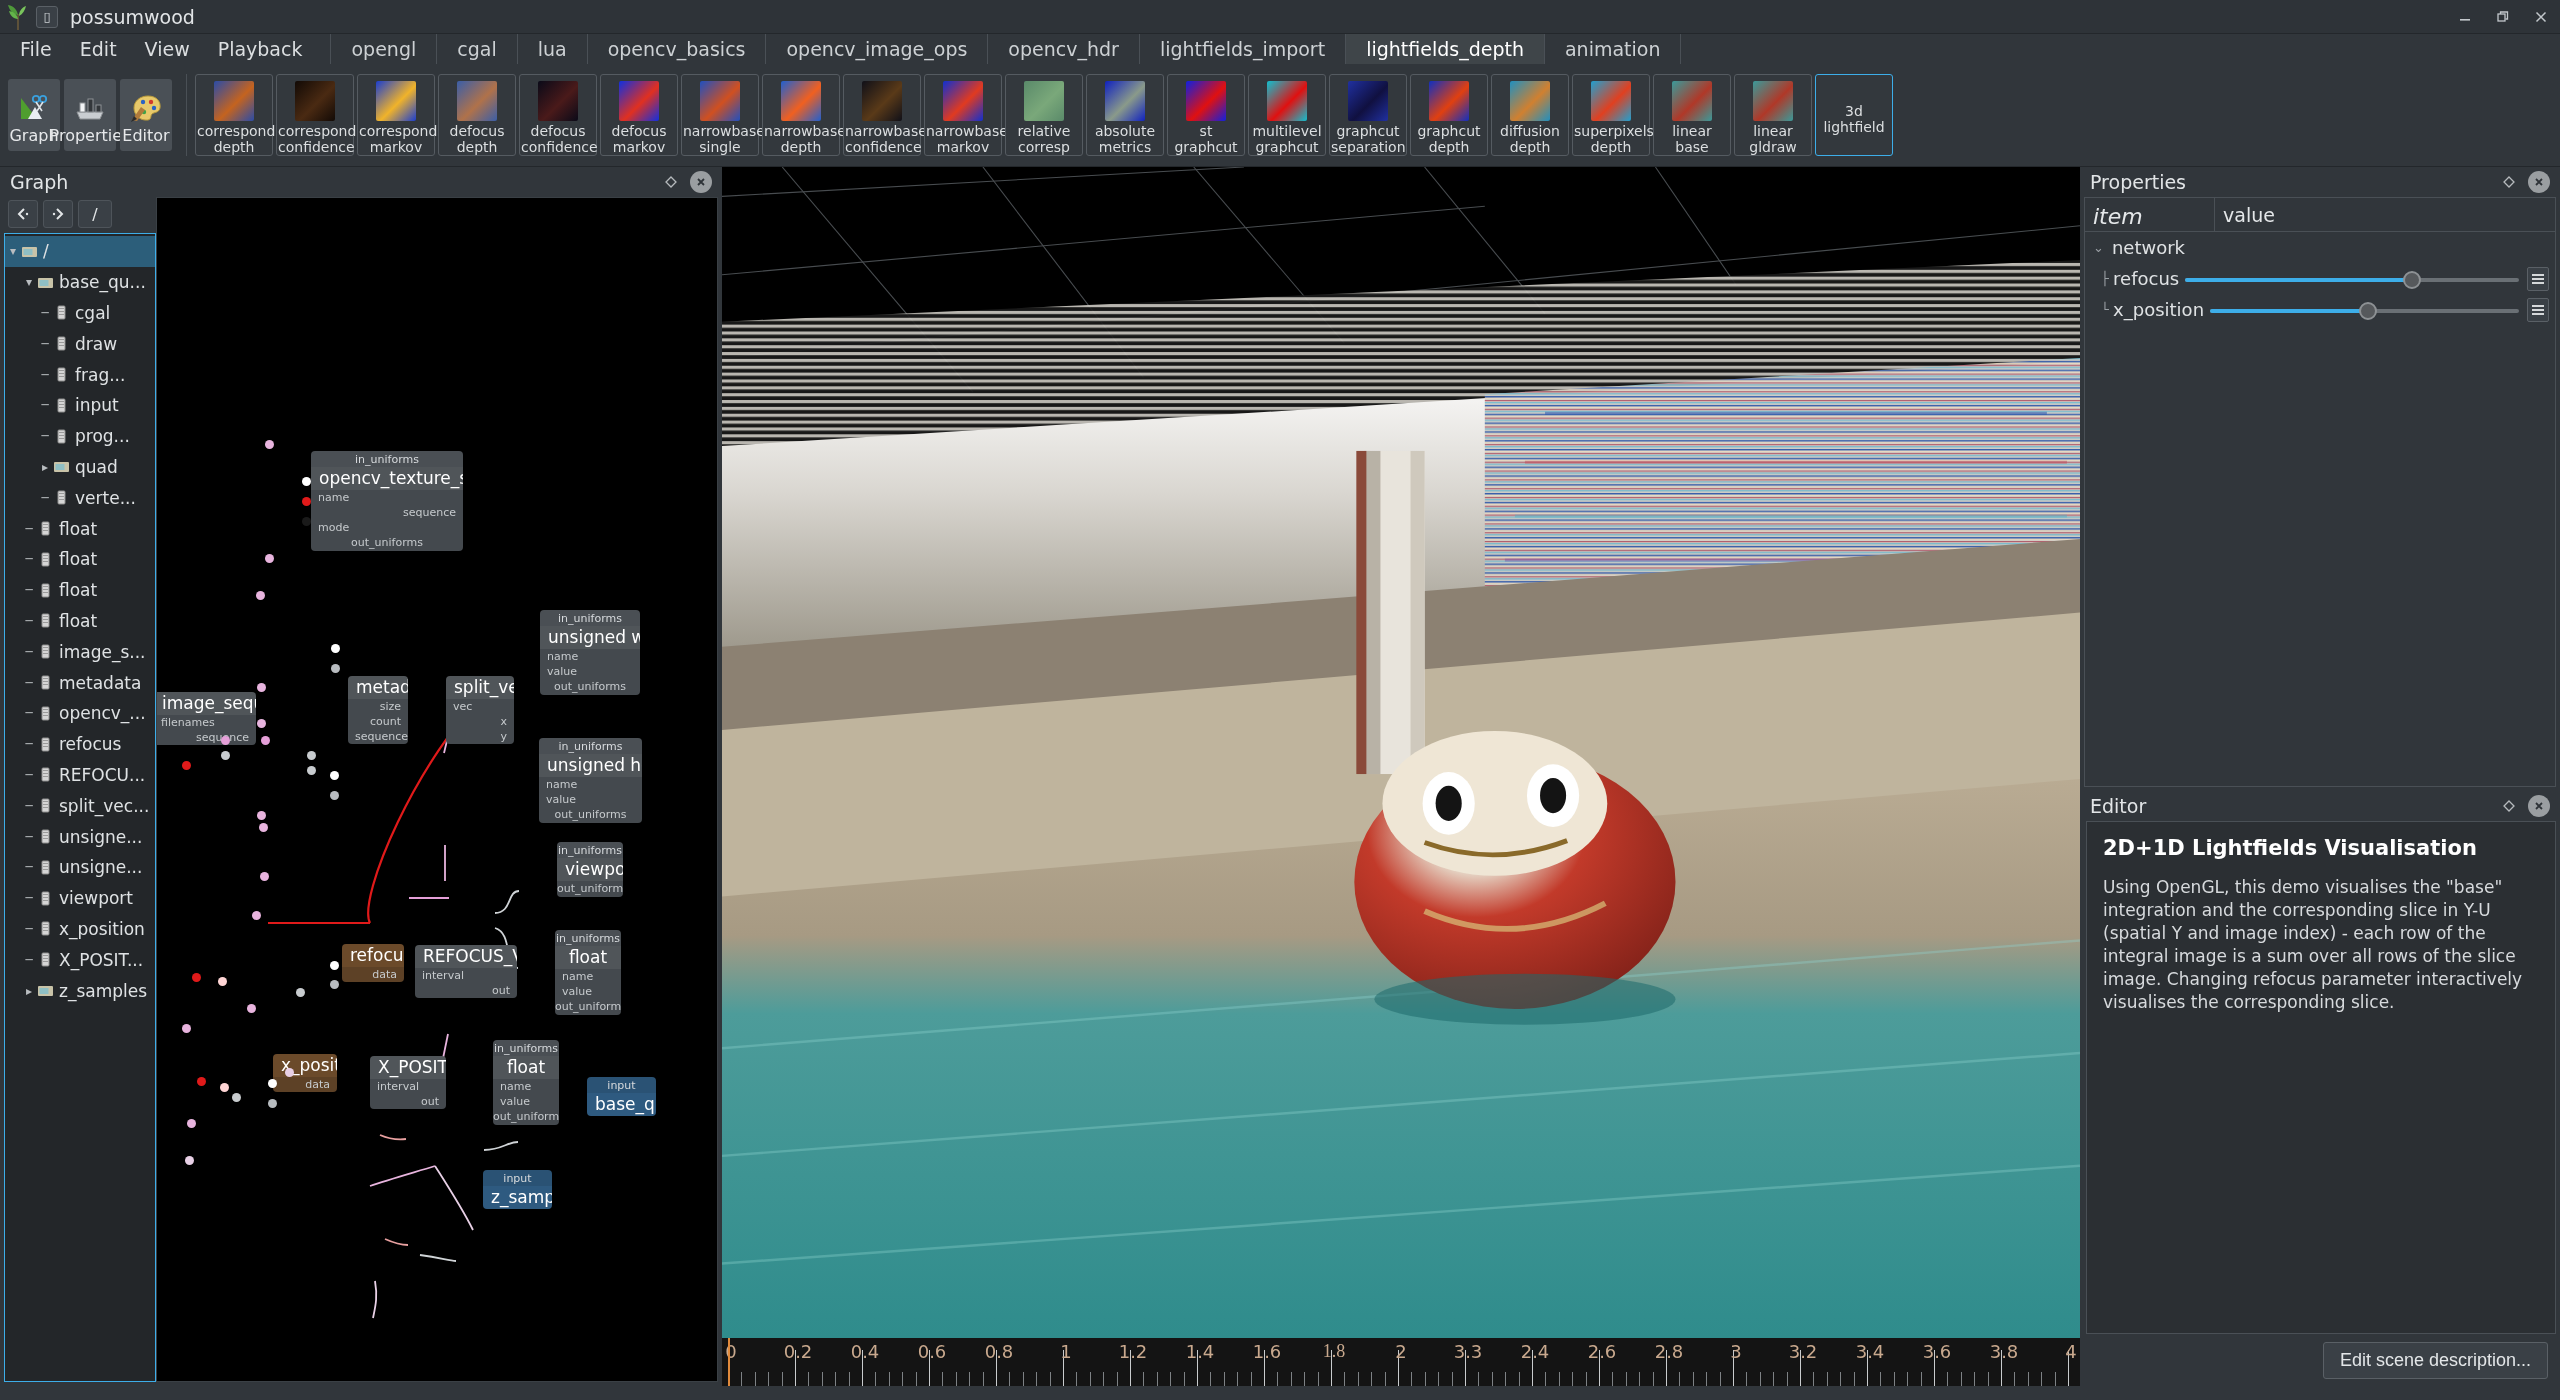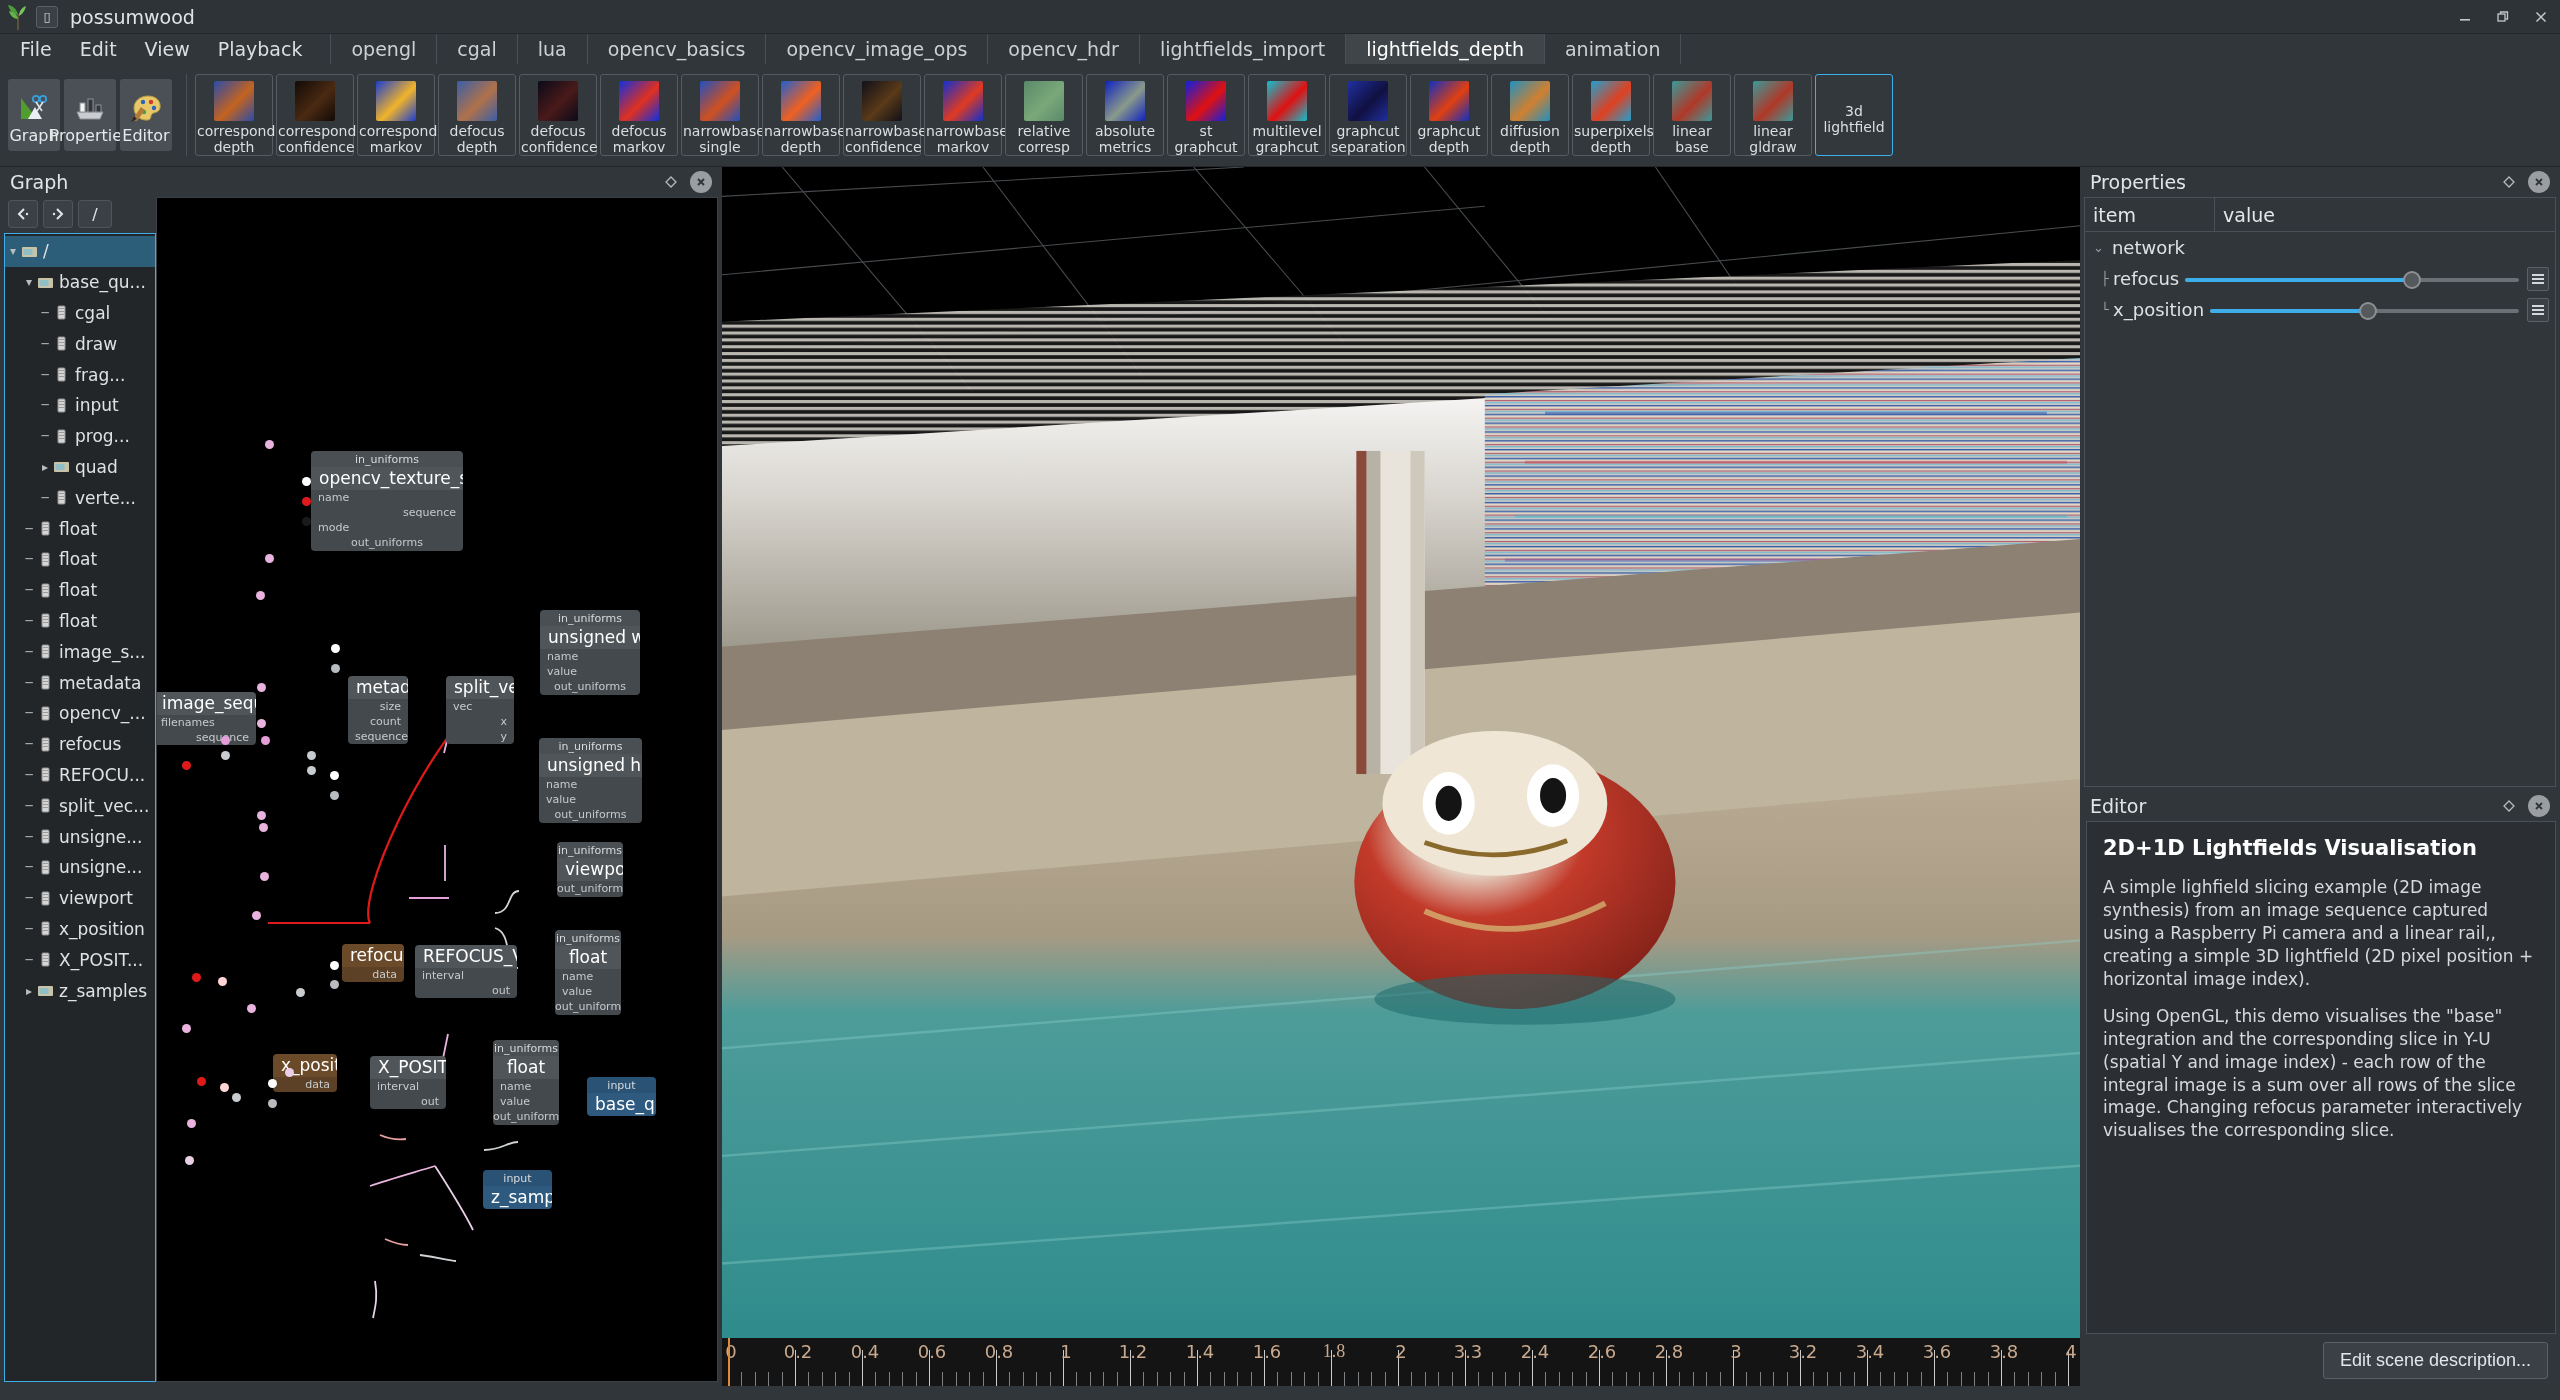--- a/index.html
+++ b/index.html
@@ -136,21 +136,21 @@
   .rtick{ position:absolute; bottom:0; width:1px; background:#8e9295; }
   .rtick.major{ height:36px; background:#c9ccce; }
   .rtick.minor{ height:14px; background:#7e8285; }
   .playhead{ position:absolute; top:0; bottom:0; width:2px; background:#e08a3c; }
 
   
   .dock-right{ width:480px; flex:none; display:flex; flex-direction:column; background:#31363b; }
   .dock-props{ flex:none; height:624px; display:flex; flex-direction:column; }
   .props-table{ flex:1; margin:0 4px 4px 4px; background:#31363b; border:1px solid #4a5056; display:flex; flex-direction:column; }
   .props-head{ display:flex; border-bottom:1px solid #4a5056; height:34px; flex:none; }
-  .props-head .c1{ width:130px; padding:6px 0 0 8px; font-size:19px; color:#e4e7e9; border-right:1px solid #4a5056; }
+  .props-head .c1{ width:130px; padding:6px 0 0 8px; font-size:22px; color:#e4e7e9; border-right:1px solid #4a5056;font-style:italic; }
   .props-head .c2{ flex:1; padding:6px 0 0 8px; font-size:19px; color:#e4e7e9; }
   .prow{ display:flex; align-items:center; height:31px; padding-left:8px; }
   .prow .name{ font-size:18px; color:#dfe2e4; white-space:nowrap; }
   .prow .treeline{ color:#9aa0a5; font-size:13px; margin-right:4px; }
   .prow.group .name{ padding-left:4px; }
   .slider-cell{ flex:1; display:flex; align-items:center; padding-right:6px; }
   .slider{ position:relative; flex:1; height:20px; margin-left:6px; }
   .slider .track{ position:absolute; top:9px; left:0; right:0; height:4px; background:#6a7075; border-radius:2px; }
   .slider .fill{ position:absolute; top:9px; left:0; height:4px; background:#3daee9; border-radius:2px; }
   .slider .handle{
@@ -1149,21 +1149,20 @@
               </svg>
           </span>
           <span class="dock-close">
             <svg width="14" height="14" viewBox="0 0 14 14">
                 <path d="M4 4 L10 10 M10 4 L4 10" stroke="#2e3338" stroke-width="1.8"></path>
               </svg>
           </span>
         </div>
         <div class="editor-box">
           <div class="editor-h1">2D+1D Lightfields Visualisation</div>
-          <div class="editor-p">A simple lighfield slicing example (2D image synthesis) from an image sequence captured using a Raspberry Pi camera and a linear rail,, creating a simple 3D lightfield (2D pixel position + horizontal image index).</div>
           <div class="editor-p">Using OpenGL, this demo visualises the "base" integration and the corresponding slice in Y-U (spatial Y and image index) - each row of the integral image is a sum over all rows of the slice image. Changing refocus parameter interactively visualises the corresponding slice.</div>
         </div>
         <div class="editor-foot">
           <button class="btn">Edit scene description...</button>
         </div>
       </div>
     </div>
   </div>
   <div class="statusbar"></div>
 </div>

